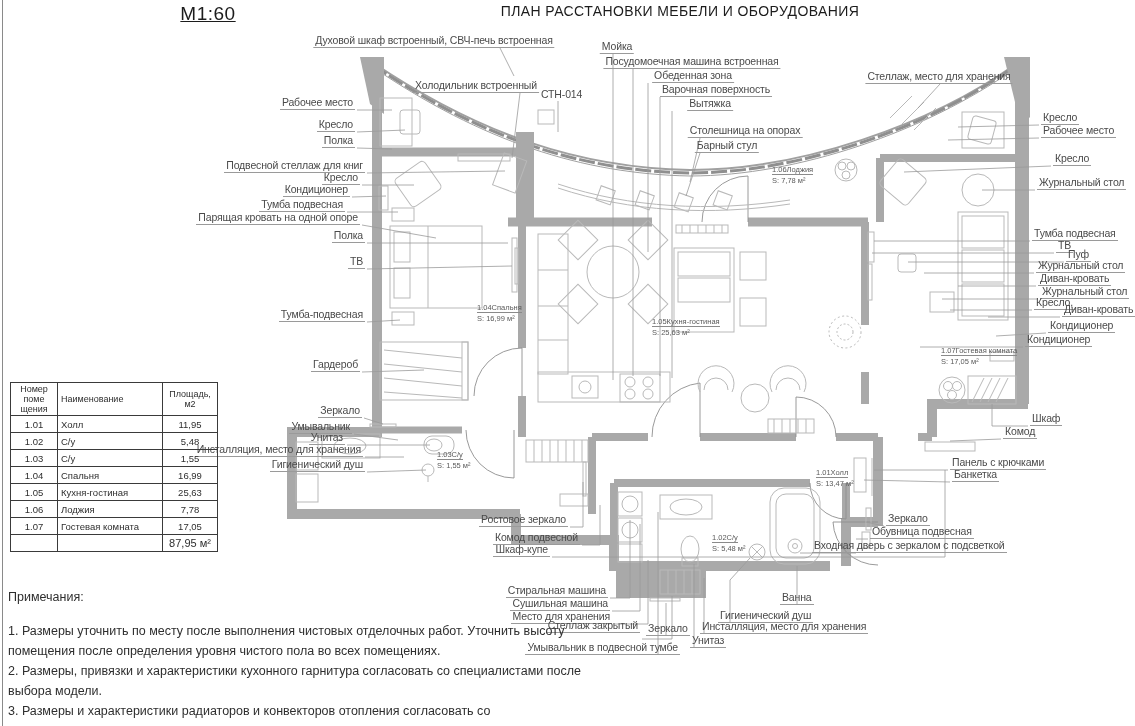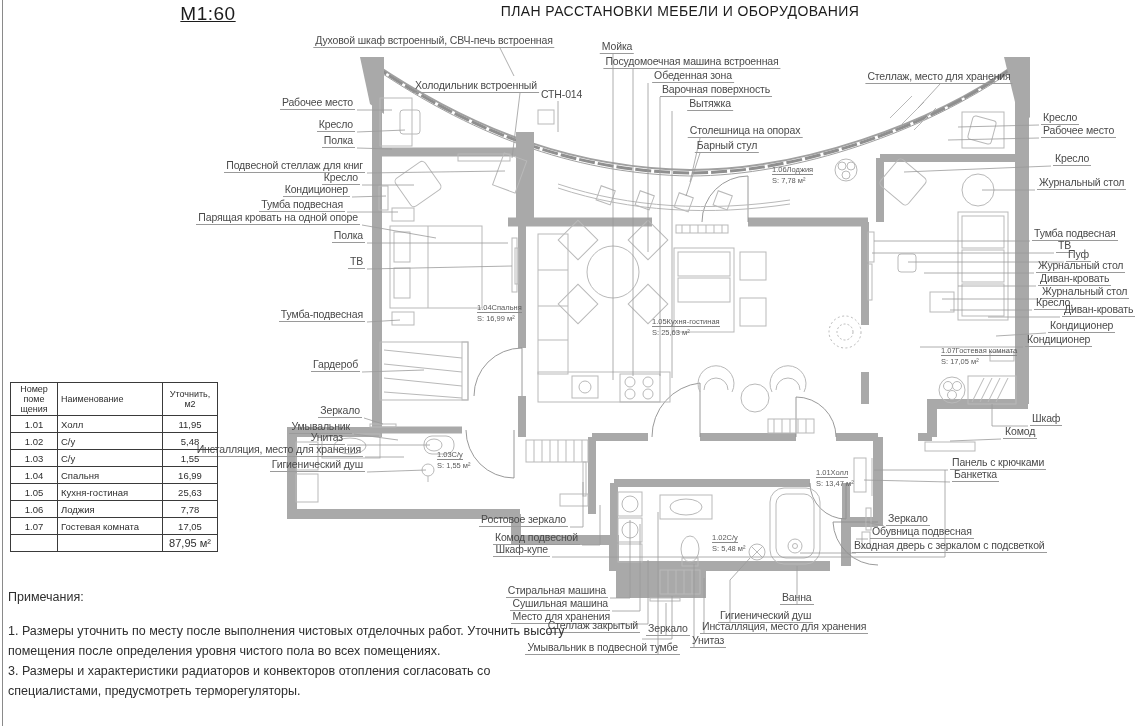--- a/index.html
+++ b/index.html
@@ -363,29 +363,29 @@
     <div class="callout left" style="top: 296px; left: 1034px;">Кресло,</div>
     <div class="callout left" style="top: 303px; left: 1062px;">Диван-кровать</div>
     <div class="callout left" style="top: 319px; left: 1048px;">Кондиционер</div>
     <div class="callout left" style="top: 333px; left: 1025px;">Кондиционер</div>
     <div class="callout left" style="top: 412px; left: 1030px;">Шкаф</div>
     <div class="callout left" style="top: 425px; left: 1003px;">Комод</div>
     <div class="callout left" style="top: 456px; left: 950px;">Панель с крючками</div>
     <div class="callout left" style="top: 468px; left: 952px;">Банкетка</div>
     <div class="callout left" style="top: 512px; left: 886px;">Зеркало</div>
     <div class="callout left" style="top: 525px; left: 870px;">Обувница подвесная</div>
-    <div class="callout left" style="top: 539px; left: 812px; margin-left: 40px;">Входная дверь с зеркалом с подсветкой</div>
+    <div class="callout left" style="top: 539px; left: 812px;">Входная дверь с зеркалом с подсветкой</div>
   </div>
 
 <table class="schedule">
   <thead>
     <tr>
       <th class="c1">Номер поме щения</th>
       <th class="c2">Наименование</th>
-      <th class="c3">Уточнить, м2</th>
+      <th class="c3">Площадь, м2</th>
     </tr>
   </thead>
   <tbody>
       <tr>
         <td class="c1">1.01</td>
         <td class="c2">Холл</td>
         <td class="c3">11,95</td>
       </tr>
       <tr>
         <td class="c1">1.02</td>
@@ -424,15 +424,16 @@
       <td class="c2"></td>
       <td class="c3 total-cell">87,95 м²</td>
     </tr>
   </tfoot>
 </table>
 
 <div class="notes">
   <div class="notes-title">Примечания:</div>
   <div>
       <div class="note-line">1. Размеры уточнить по месту после выполнения чистовых отделочных работ. Уточнить высоту помещения после определения уровня чистого пола во всех помещениях.</div>
+      <div class="note-line">2. Размеры, привязки и характеристики кухонного гарнитура согласовать со специалистами после выбора модели.</div>
       <div class="note-line">3. Размеры и характеристики радиаторов и конвекторов отопления согласовать со специалистами, предусмотреть терморегуляторы.</div>
     </div>
 </div>
 
 </body></html>

